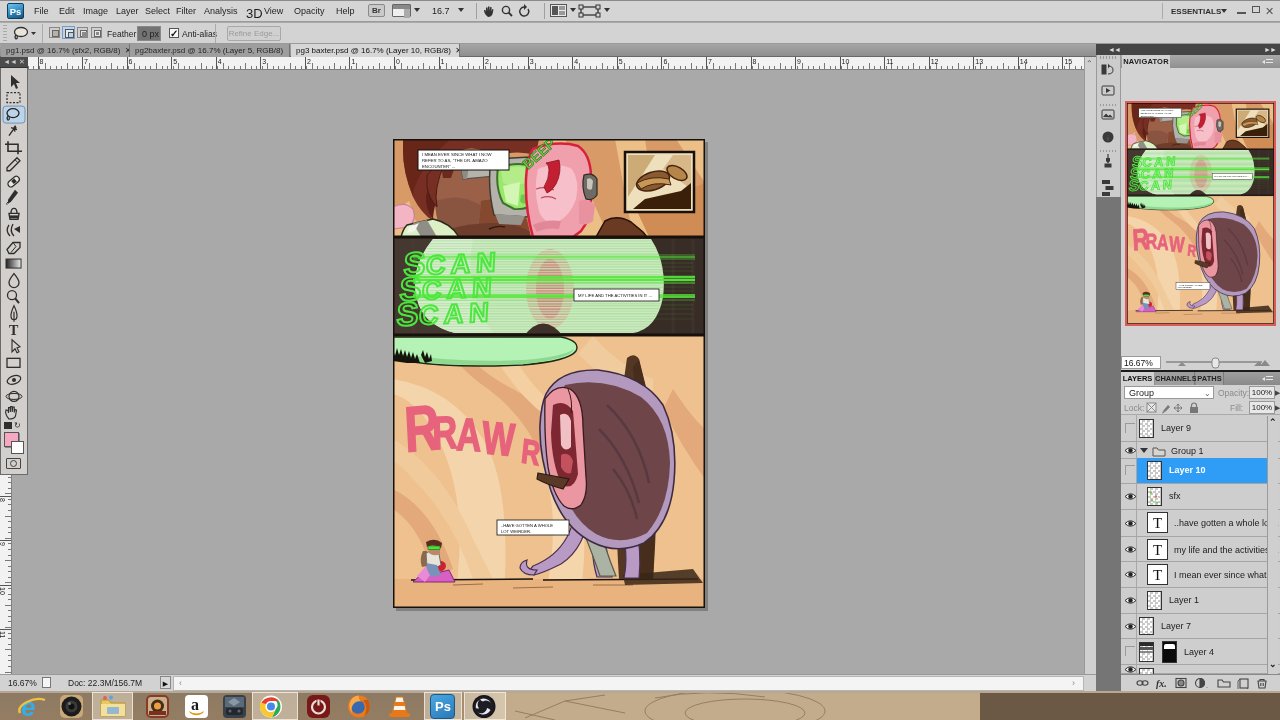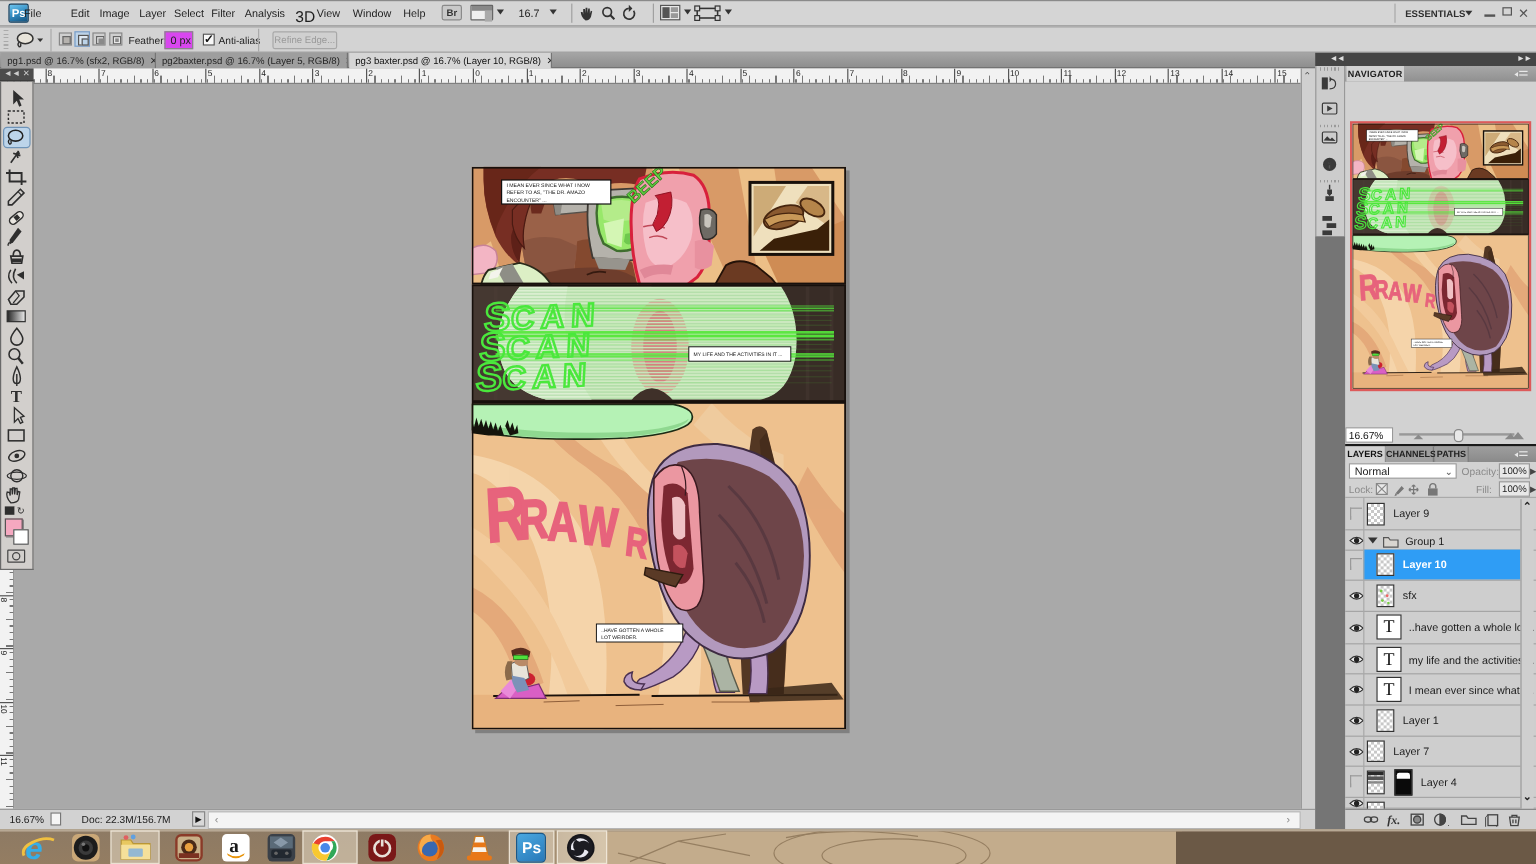--- a/index.html
+++ b/index.html
@@ -199,30 +199,30 @@
             <path d="M0,211 L2,217 L4,209 L6,216 L8,210 L10,217 L12,211 L14,218 L16,212 L18,219 L20,213 L22,220 L24,215 L26,221 L27,224 L14,224 L0,222 Z"></path>
             <path d="M28,216 L30,211 L32,218 L34,213 L36,220 L38,215 L39,222 L32,224 Z"></path>
           </g>
           <rect x="0.75" y="0.75" width="310.5" height="96.5" fill="none" stroke="#17100c" stroke-width="1.5"></rect>
           <rect x="0.75" y="98.75" width="310.5" height="96.5" fill="none" stroke="#17100c" stroke-width="1.5"></rect>
           <rect x="0.75" y="196.75" width="310.5" height="271.5" fill="none" stroke="#17100c" stroke-width="1.5"></rect>
         </g>
       </svg></div>
 <div class="abs" style="left:0;top:0;width:1280px;height:22px;background:#d5d5d5;border-top:1px solid #8a8a8a;border-bottom:1px solid #9b9b9b"></div>
 <div class="abs" style="left:7px;top:3px;width:17px;height:16px;background:linear-gradient(160deg,#6cc5f0 0%,#2e86bc 55%,#14517c 100%);border:1px solid #0f3d5e;border-radius:2px;color:#fff;font-size:9.5px;font-weight:bold;text-align:center;line-height:15px">Ps</div>
-<div class="abs" style="left:20px;top:6px;font-size:9px;color:#1f1f1f">File</div>
+<div class="abs" style="left:34px;top:6px;font-size:9px;color:#1f1f1f">File</div>
 <div class="abs" style="left:59px;top:6px;font-size:9px;color:#1f1f1f">Edit</div>
 <div class="abs" style="left:83px;top:6px;font-size:9px;color:#1f1f1f">Image</div>
 <div class="abs" style="left:116px;top:6px;font-size:9px;color:#1f1f1f">Layer</div>
 <div class="abs" style="left:145px;top:6px;font-size:9px;color:#1f1f1f">Select</div>
 <div class="abs" style="left:176px;top:6px;font-size:9px;color:#1f1f1f">Filter</div>
 <div class="abs" style="left:204px;top:6px;font-size:9px;color:#1f1f1f">Analysis</div>
 <div class="abs" style="left:246px;top:6px;font-size:13px;color:#1f1f1f">3D</div>
 <div class="abs" style="left:264px;top:6px;font-size:9px;color:#1f1f1f">View</div>
-<div class="abs" style="left:294px;top:6px;font-size:9px;color:#1f1f1f">Window</div>
+<div class="abs" style="left:294px;top:6px;font-size:9px;color:#1f1f1f">Opacity</div>
 <div class="abs" style="left:336px;top:6px;font-size:9px;color:#1f1f1f">Help</div>
 <div class="abs" style="left:368px;top:4px;width:17px;height:13px;background:#c9c9c9;border:1px solid #8a8a8a;border-radius:2px;font-size:8px;color:#333;text-align:center;line-height:12px;font-weight:bold">Br</div>
 <div class="abs" style="left:392px;top:4px;width:19px;height:13px;background:#efefef;border:1px solid #666;border-radius:1px">
       <div style="position:absolute;left:0;top:0;width:100%;height:4px;background:#888"></div>
       <div style="position:absolute;right:0;top:4px;width:6px;height:9px;background:#aaa"></div>
     </div>
 <div class="abs" style="left:414px;top:8px;width:0;height:0;border-left:3px solid transparent;border-right:3px solid transparent;border-top:4px solid #333"></div>
 <div class="abs" style="left:432px;top:6px;font-size:9px;color:#222">16.7</div>
 <div class="abs" style="left:458px;top:8px;width:0;height:0;border-left:3px solid transparent;border-right:3px solid transparent;border-top:4px solid #333"></div>
 <div class="abs" style="left:476px;top:3px;width:1px;height:16px;background:#a0a0a0"></div>
@@ -272,21 +272,21 @@
 <div class="abs" style="left:77px;top:27px;width:11px;height:11px;border:1px solid #888;background:#cfcfcf">
       <div style="position:absolute;left:2px;top:2px;width:7px;height:7px;border:1px solid #666;background:#e8e8e8"></div>
       <div style="position:absolute;left:4px;top:4px;width:5px;height:5px;background:#8a8a8a"></div>
     </div>
 <div class="abs" style="left:91px;top:27px;width:11px;height:11px;border:1px solid #888;background:#cfcfcf">
       <div style="position:absolute;left:2px;top:2px;width:7px;height:7px;border:1px solid #666;background:#e8e8e8"></div>
       <div style="position:absolute;left:4px;top:4px;width:3px;height:3px;background:#8a8a8a"></div>
     </div>
 <div class="abs" style="left:108px;top:5px"></div>
 <div class="abs" style="left:107px;top:29px;font-size:8.5px;color:#222">Feather:</div>
-<div class="abs" style="left:137px;top:26px;width:24px;height:15px;background:#d946ef;border:1px solid #888;font-size:9px;color:#222;line-height:14px;padding-left:4px">0 px</div>
+<div class="abs" style="left:137px;top:26px;width:24px;height:15px;background:#737373;border:1px solid #888;font-size:9px;color:#222;line-height:14px;padding-left:4px">0 px</div>
 <div class="abs" style="left:169px;top:28px;width:10px;height:10px;background:#f8f8f8;border:1px solid #555;font-size:10px;line-height:9px;text-align:center;color:#111;font-weight:bold">✓</div>
 <div class="abs" style="left:182px;top:29px;font-size:8.5px;color:#222">Anti-alias</div>
 <div class="abs" style="left:215px;top:24px;width:1px;height:19px;background:#aaa"></div>
 <div class="abs" style="left:227px;top:26px;width:54px;height:15px;background:#d0d0d0;border:1px solid #a8a8a8;border-radius:2px;font-size:8px;color:#9a9a9a;text-align:center;line-height:13px">Refine Edge...</div>
 <div class="abs" style="left:0;top:44px;width:1096px;height:13px;background:linear-gradient(#a5a5a5,#8e8e8e);border-bottom:1px solid #686868"></div>
 <div class="abs" style="left:1px;top:44px;width:129px;height:13px;background:#9e9e9e;border-right:1px solid #757575;font-size:8px;color:#262626;line-height:13px;padding-left:5px;white-space:nowrap;overflow:hidden">pg1.psd @ 16.7% (sfx2, RGB/8) &nbsp;✕</div>
 <div class="abs" style="left:130px;top:44px;width:160px;height:13px;background:#9e9e9e;border-right:1px solid #757575;font-size:8px;color:#262626;line-height:13px;padding-left:5px;white-space:nowrap;overflow:hidden">pg2baxter.psd @ 16.7% (Layer 5, RGB/8) &nbsp;✕</div>
 <div class="abs" style="left:291px;top:44px;width:169px;height:13px;background:#d6d6d6;border-right:1px solid #757575;font-size:8px;color:#111;line-height:13px;padding-left:5px;white-space:nowrap;overflow:hidden">pg3 baxter.psd @ 16.7% (Layer 10, RGB/8) &nbsp;✕</div>
 <div class="abs" style="left:0;top:57px;width:1084px;height:13px;background:#f2f2f2;border-bottom:1px solid #808080;overflow:hidden">
       <div style="position:absolute;left:0;top:9px;width:1084px;height:4px;background:repeating-linear-gradient(to right,#777 0 1px,transparent 1px 5.570px)"></div>
@@ -522,21 +522,21 @@
     </svg>
 <div class="abs" style="left:1121px;top:370px;width:159px;height:2px;background:#1a1a1a"></div>
 <div class="abs" style="left:1121px;top:372px;width:159px;height:13px;background:linear-gradient(#9e9e9e,#8a8a8a)"></div>
 <div class="abs" style="left:1121px;top:372px;width:33px;height:13px;background:#d2d2d2;font-size:7.5px;color:#111;text-align:center;line-height:13px;font-weight:bold">LAYERS</div>
 <div class="abs" style="left:1155px;top:372px;width:40px;height:13px;background:#9e9e9e;border-right:1px solid #7a7a7a;font-size:7.5px;color:#222;text-align:center;line-height:13px;font-weight:bold">CHANNELS</div>
 <div class="abs" style="left:1196px;top:372px;width:28px;height:13px;background:#9e9e9e;border-right:1px solid #7a7a7a;font-size:7.5px;color:#222;text-align:center;line-height:13px;font-weight:bold">PATHS</div>
 <div class="abs" style="left:1266px;top:376px;width:7px;height:1px;background:#e8e8e8"></div>
     <div class="abs" style="left:1266px;top:379px;width:7px;height:1px;background:#e8e8e8"></div>
     <div class="abs" style="left:1262px;top:377px;width:0;height:0;border-top:2px solid transparent;border-bottom:2px solid transparent;border-right:3px solid #e8e8e8"></div>
 <div class="abs" style="left:1121px;top:385px;width:159px;height:15px;background:#d2d2d2"></div>
-<div class="abs" style="left:1124px;top:386px;width:90px;height:13px;background:#fff;border:1px solid #999;font-size:9px;color:#222;line-height:12px;padding-left:4px">Normal</div>
+<div class="abs" style="left:1124px;top:386px;width:90px;height:13px;background:#fff;border:1px solid #999;font-size:9px;color:#222;line-height:12px;padding-left:4px">Group</div>
 <div class="abs" style="left:1204px;top:389px;font-size:8px;color:#666">⌄</div>
 <div class="abs" style="left:1218px;top:388px;font-size:8.5px;color:#8a8a8a">Opacity:</div>
 <div class="abs" style="left:1249px;top:386px;width:26px;height:13px;background:#e8e8e8;border:1px solid #999;font-size:8px;color:#222;line-height:12px;text-align:center">100%</div>
 <div class="abs" style="left:1275px;top:389px;font-size:7px;color:#444">▶</div>
 <div class="abs" style="left:1121px;top:400px;width:159px;height:15px;background:#d2d2d2;border-bottom:1px solid #aaa"></div>
 <div class="abs" style="left:1124px;top:403px;font-size:8.5px;color:#8a8a8a">Lock:</div>
 <svg class="abs" style="left:1146px;top:402px" width="60" height="12" viewBox="0 0 60 12">
       <rect x="1" y="1" width="9" height="9" fill="#e8e8e8" stroke="#888"></rect>
       <path d="M1,1 L10,10 M10,1 L1,10" stroke="#888"></path>
       <path d="M17,9 L22,3 L24,5 L19,10 Z M17,9 l-1,2.5 l2.5,-1" fill="#777"></path>

